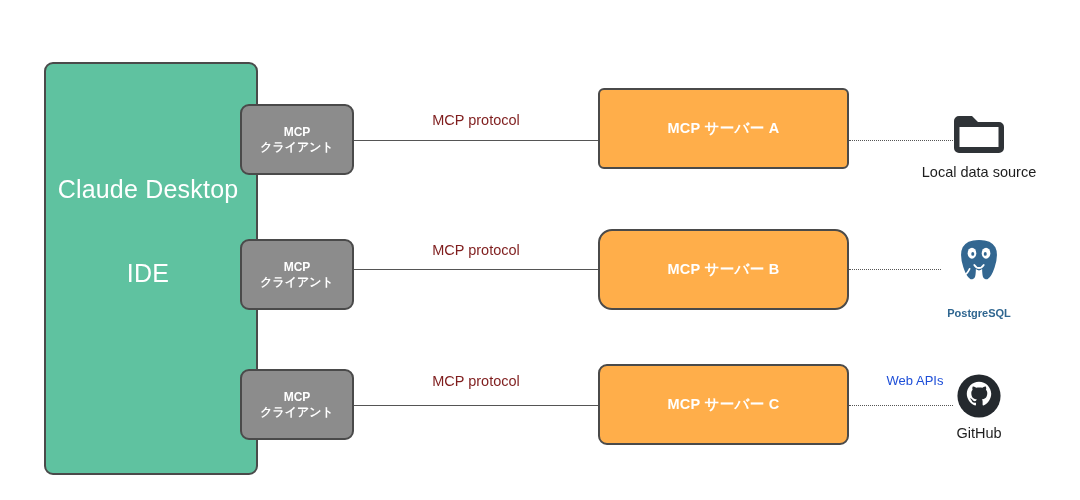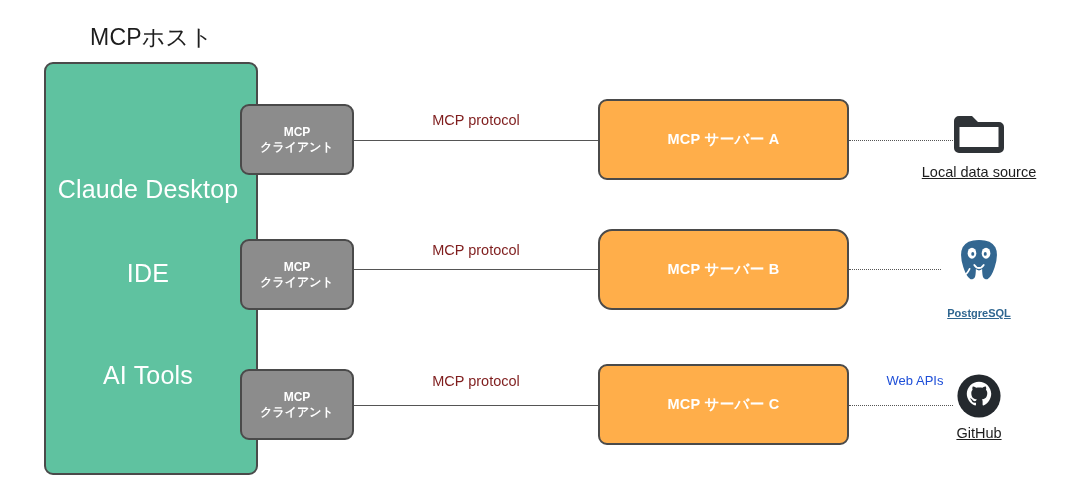--- a/index.html
+++ b/index.html
@@ -96,21 +96,21 @@
     border-radius: 9px;
     box-sizing: border-box;
     display: flex;
     align-items: center;
     justify-content: center;
     color: #ffffff;
     font-weight: bold;
     font-size: 14.5px;
     letter-spacing: 0.3px;
   }
-  .server-box.r1 { top: 99px; }
+  .server-box.r1 { top: 88px; border-radius: 6px; }
   .server-box.r2 { top: 229px; border-radius: 14px; }
   .server-box.r3 { top: 364px; }
 
   
   .solid-link {
     position: absolute;
     left: 354px;
     width: 244px;
     height: 0;
     border-top: 1.6px solid #555555;
@@ -163,45 +163,42 @@
   .ext.local  { left: 903px; top: 112px; width: 152px; }
   .ext.pg     { left: 929px; top: 236px; width: 100px; gap: 20px; }
   .ext.github { left: 929px; top: 373px; width: 100px; }
 
   .ext-caption {
     font-size: 14.5px;
     color: #1d1d1d;
     margin-top: 6px;
     white-space: nowrap;
     text-align: center;
-    text-decoration: underline;
   }
   .ext-caption.small {
     font-size: 11px;
     color: #2f6690;
     margin-top: 1px;
     font-weight: bold;
   }
   .icon-wrap {
     display: flex;
     align-items: center;
     justify-content: center;
   }
 </style>
 </head>
 <body>
 
 <div class="canvas">
 
-  <div class="host-title">MCPホスト</div>
 
   <div class="host-box"></div>
   <div class="host-label l1">Claude Desktop</div>
   <div class="host-label l2">IDE</div>
-  <div class="host-label l3">AI Tools</div>
 
   <div class="client-box r1">
     <span class="client-line1">MCP</span>
     <span class="client-line2">クライアント</span>
   </div>
   <div class="client-box r2">
     <span class="client-line1">MCP</span>
     <span class="client-line2">クライアント</span>
   </div>
   <div class="client-box r3">

